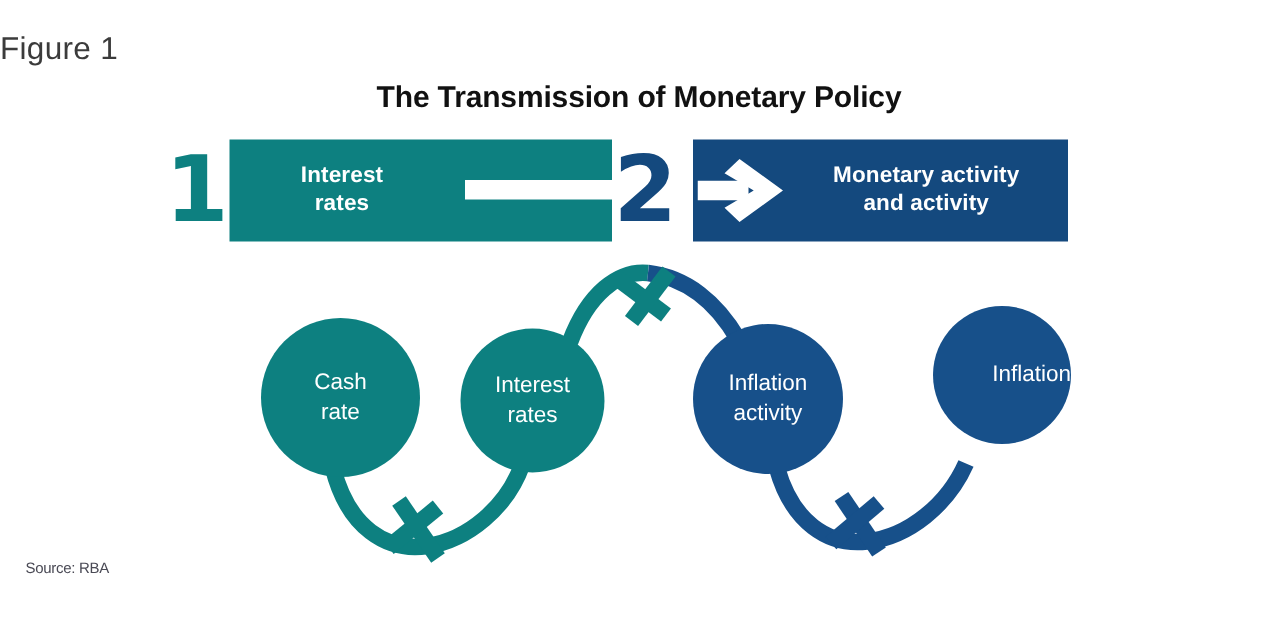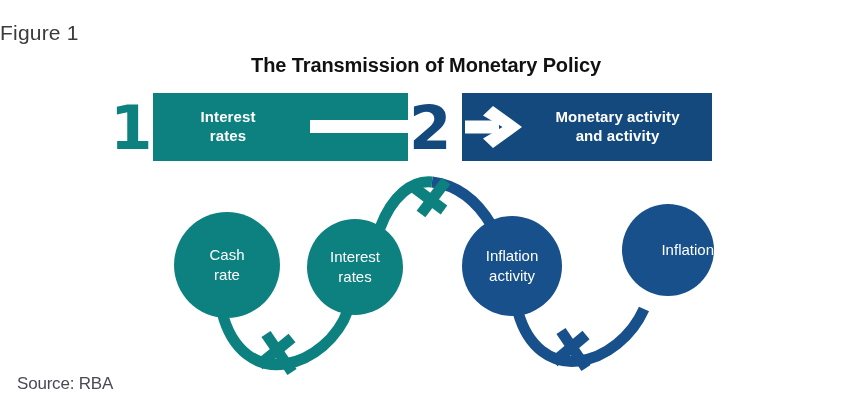--- a/index.html
+++ b/index.html
@@ -160,21 +160,21 @@
     width: 852px;
     height: 413px;
     pointer-events: none;
   }
 
   
   .source {
     position: absolute;
     left: 17px;
     top: 374px;
-    font-size: 17px;
+    font-size: 10px;
     color: #4a4a55;
     font-weight: 400;
     letter-spacing: -0.2px;
   }
 </style>
 </head>
 <body>
 
 <div id="figure-root">
 

